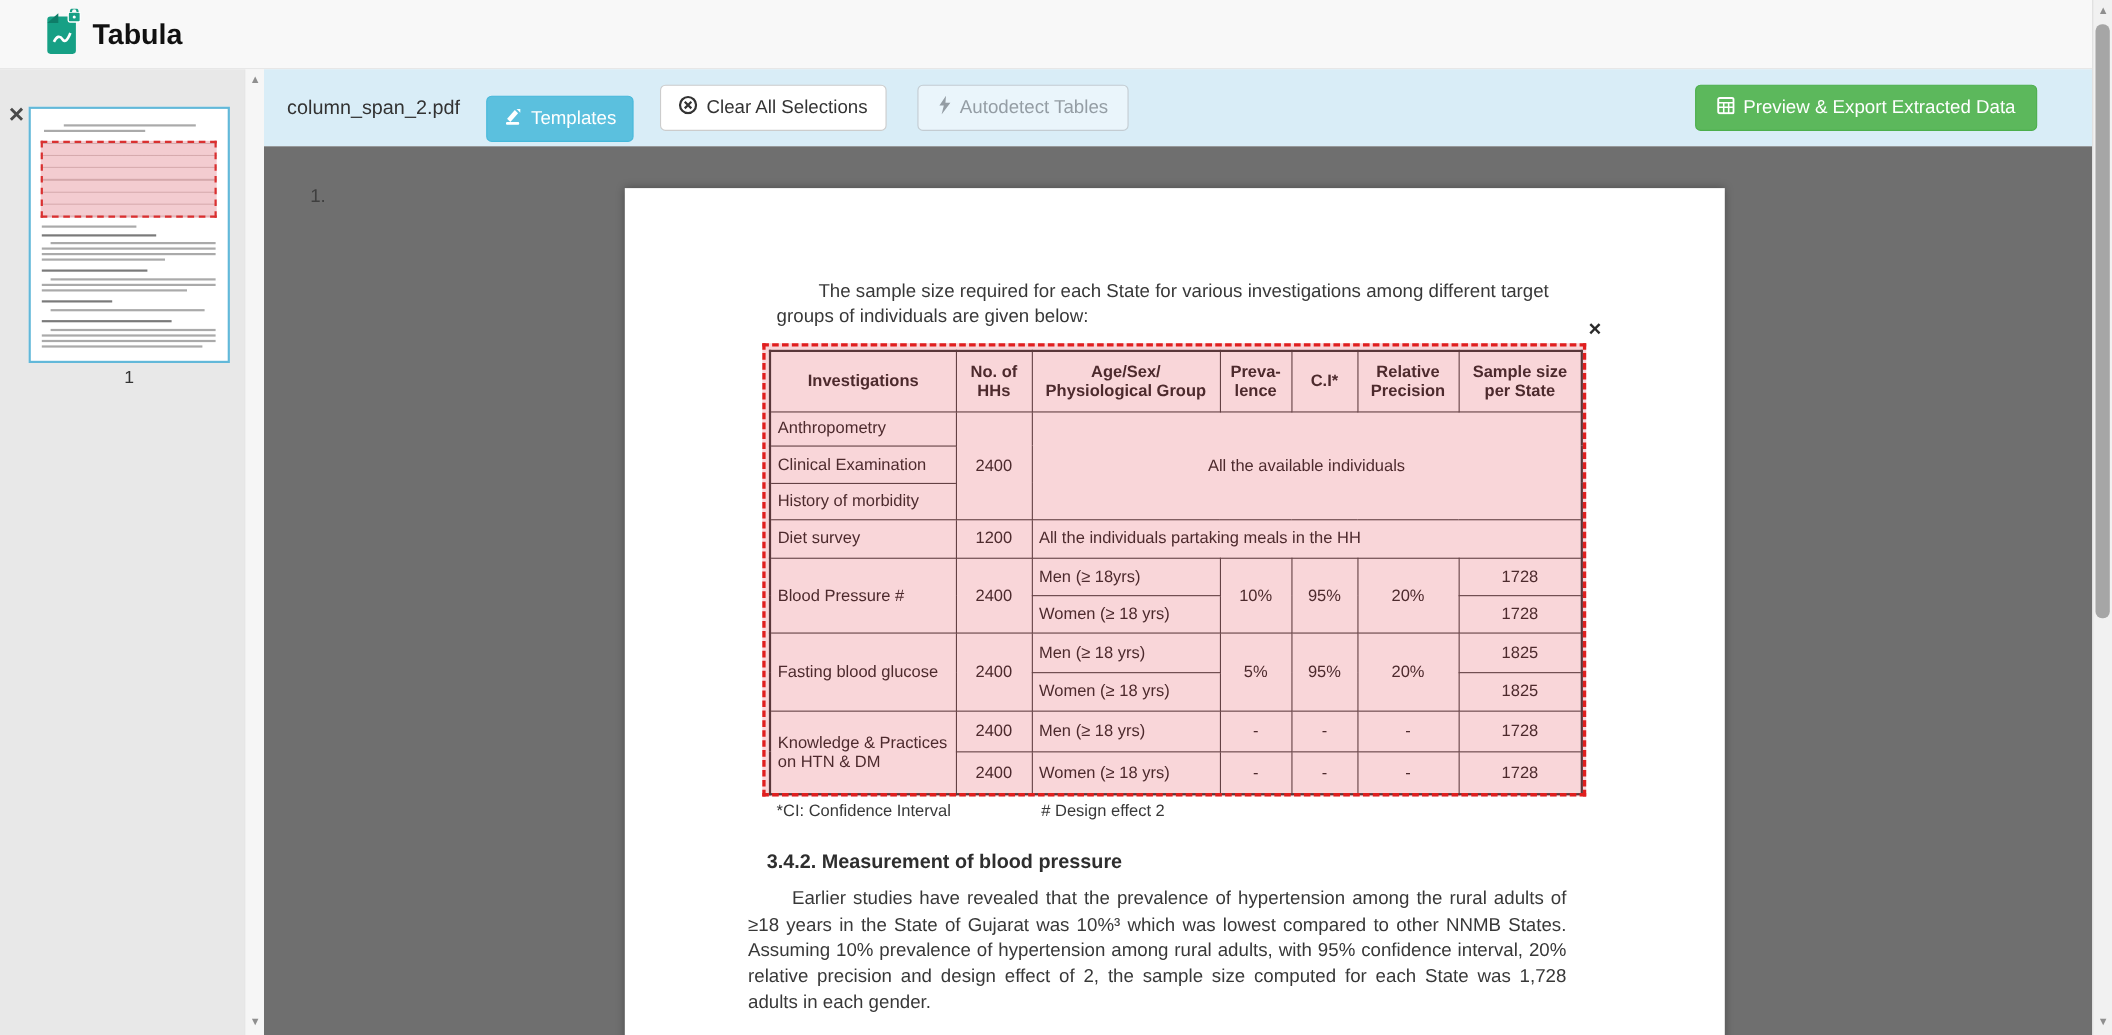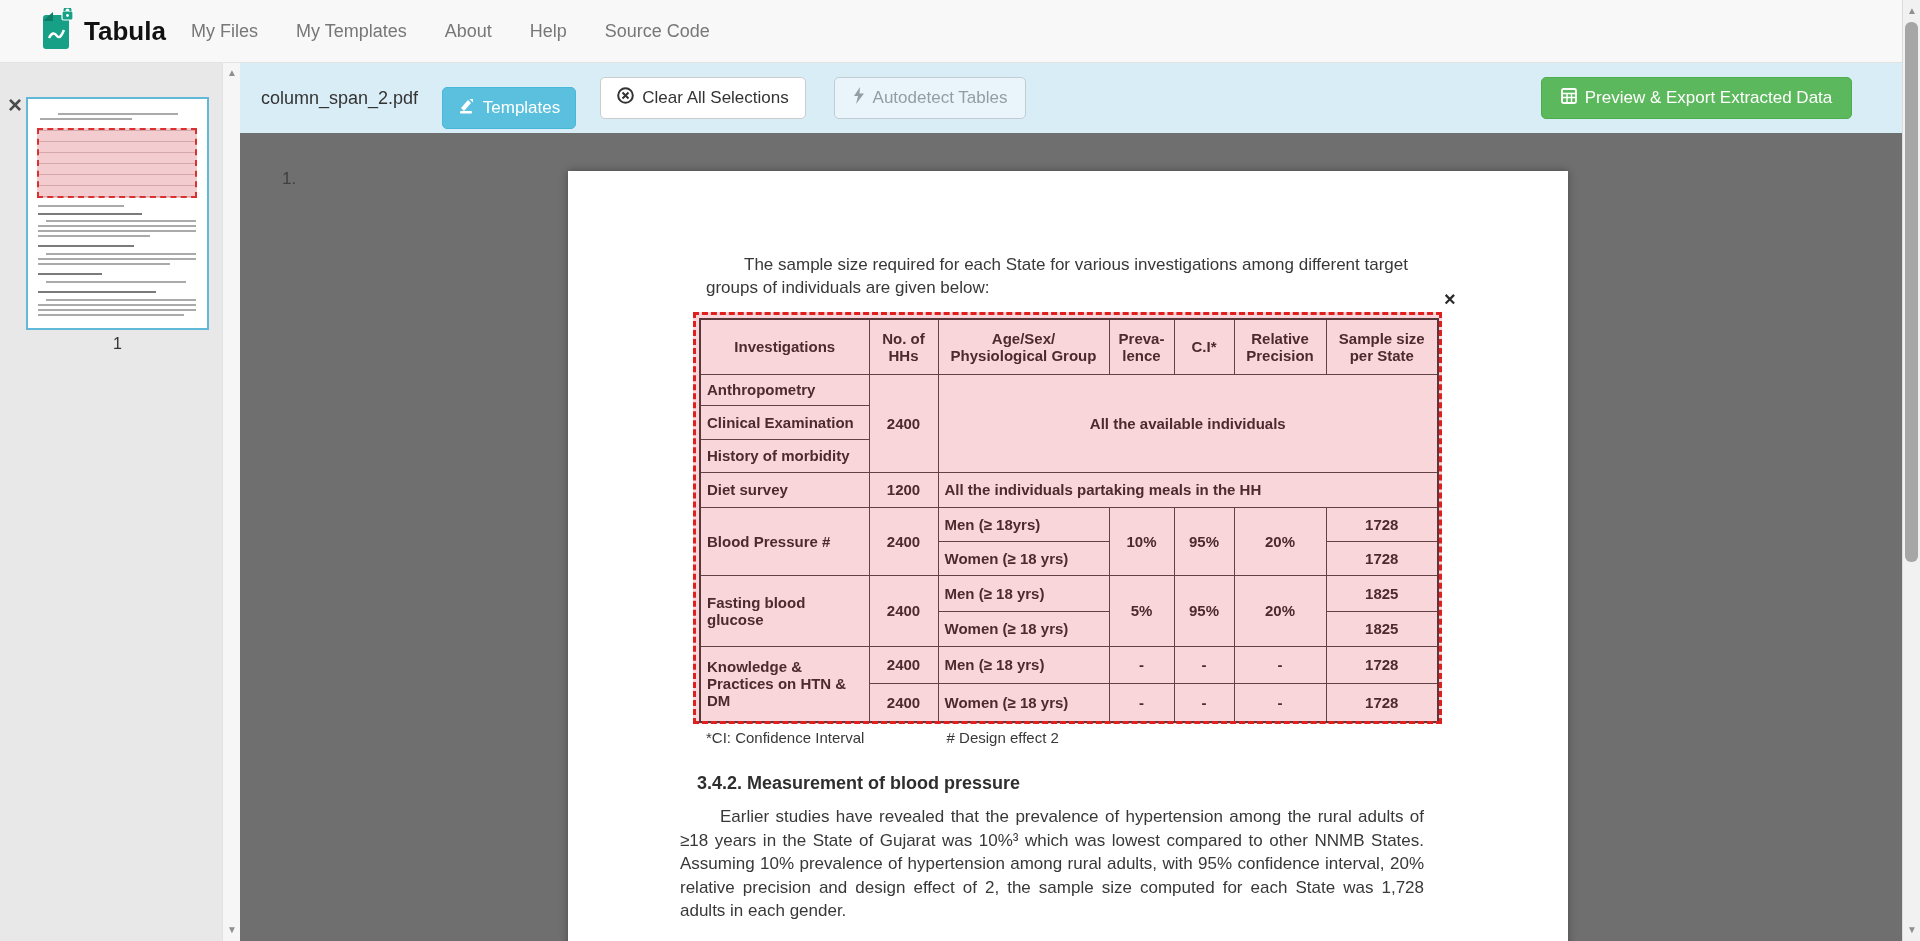--- a/index.html
+++ b/index.html
@@ -38,21 +38,21 @@
 
   
   .main { position:absolute; left:240px; top:133px; width:1662px; height:808px; background:#6f6f6f; overflow:hidden; }
   .page-label { position:absolute; left:42px; top:36px; font-size:17px; color:#3f3f3f; }
   .page { position:absolute; left:328px; top:38px; width:1000px; height:820px; background:#ffffff; box-shadow:0 0 8px rgba(0,0,0,0.35); }
   .doc-text { color:#383838; }
   .intro { position:absolute; left:138px; top:82px; width:735px; font-size:17px; line-height:23px; text-indent:38px; }
   .sel-close { position:absolute; left:876px; top:118px; font-size:20px; font-weight:bold; color:#2b2b2b; line-height:1; cursor:pointer; z-index:30; }
   .selection { position:absolute; left:125px; top:141px; width:749px; height:412px; border:3px dashed #e01f1f; background:rgba(224,30,45,0.18); z-index:20; cursor:move; }
   .doc-table { position:absolute; left:131px; top:147px; border-collapse:collapse; table-layout:fixed; width:738px; font-size:15px; color:#2e2e2e; }
-  .doc-table th, .doc-table td { border:1px solid #4a4a4a; vertical-align:middle; padding:2px 6px;font-weight:bold; }
+  .doc-table th, .doc-table td { border:1px solid #4a4a4a; vertical-align:middle; padding:2px 6px; }
   .doc-table { border:2px solid #3d3d3d; }
   .doc-table th { font-weight:bold; text-align:center; white-space:pre-line; }
   .c { text-align:center; }
   .l { text-align:left; }
   .footnote { position:absolute; left:138px; top:558px; font-size:15px; }
   .footnote span + span { margin-left:78px; }
   .section-heading { position:absolute; left:129px; top:602px; font-size:18px; font-weight:bold; color:#2e2e2e; }
   .bodypara { position:absolute; left:112px; top:634px; width:744px; font-size:17px; line-height:23.5px; text-align:justify; text-indent:40px; }
 
   
@@ -71,27 +71,20 @@
           <rect x="1" y="7" width="26" height="34" rx="3" fill="#16a085"></rect>
           <polygon points="1,13 11,4 11,13" fill="#0e7d68"></polygon>
           <path d="M7 30 q4 -8 8 -2 q3 4 7 -6" stroke="#ffffff" stroke-width="2.4" fill="none"></path>
           <rect x="20" y="3" width="11" height="9" rx="1.5" fill="#16a085" stroke="#fff" stroke-width="1.2"></rect>
           <path d="M22.5 3 v-0.5 a3 3 0 0 1 6 0 V3" stroke="#16a085" stroke-width="2" fill="none"></path>
           <circle cx="25.5" cy="7.5" r="1.4" fill="#fff"></circle>
         </svg>
       </span>
       <span class="brand-name">Tabula</span>
     </div>
-    <ul class="nav-links">
-      <li>My Files</li>
-      <li>My Templates</li>
-      <li>About</li>
-      <li>Help</li>
-      <li>Source Code</li>
-    </ul>
   </nav>
 
   <div class="toolbar">
     <div class="filename">column_span_2.pdf</div>
 
     <div class="btn btn-templates">
       <span>
         <svg width="17" height="16" viewBox="0 0 17 16">
           <path d="M3 10 L10 2 L13 5 L6 13 Z" fill="#fff"></path>
           <path d="M11.5 1 L15 1 L15 4.5 L13.5 3" fill="#fff"></path>

